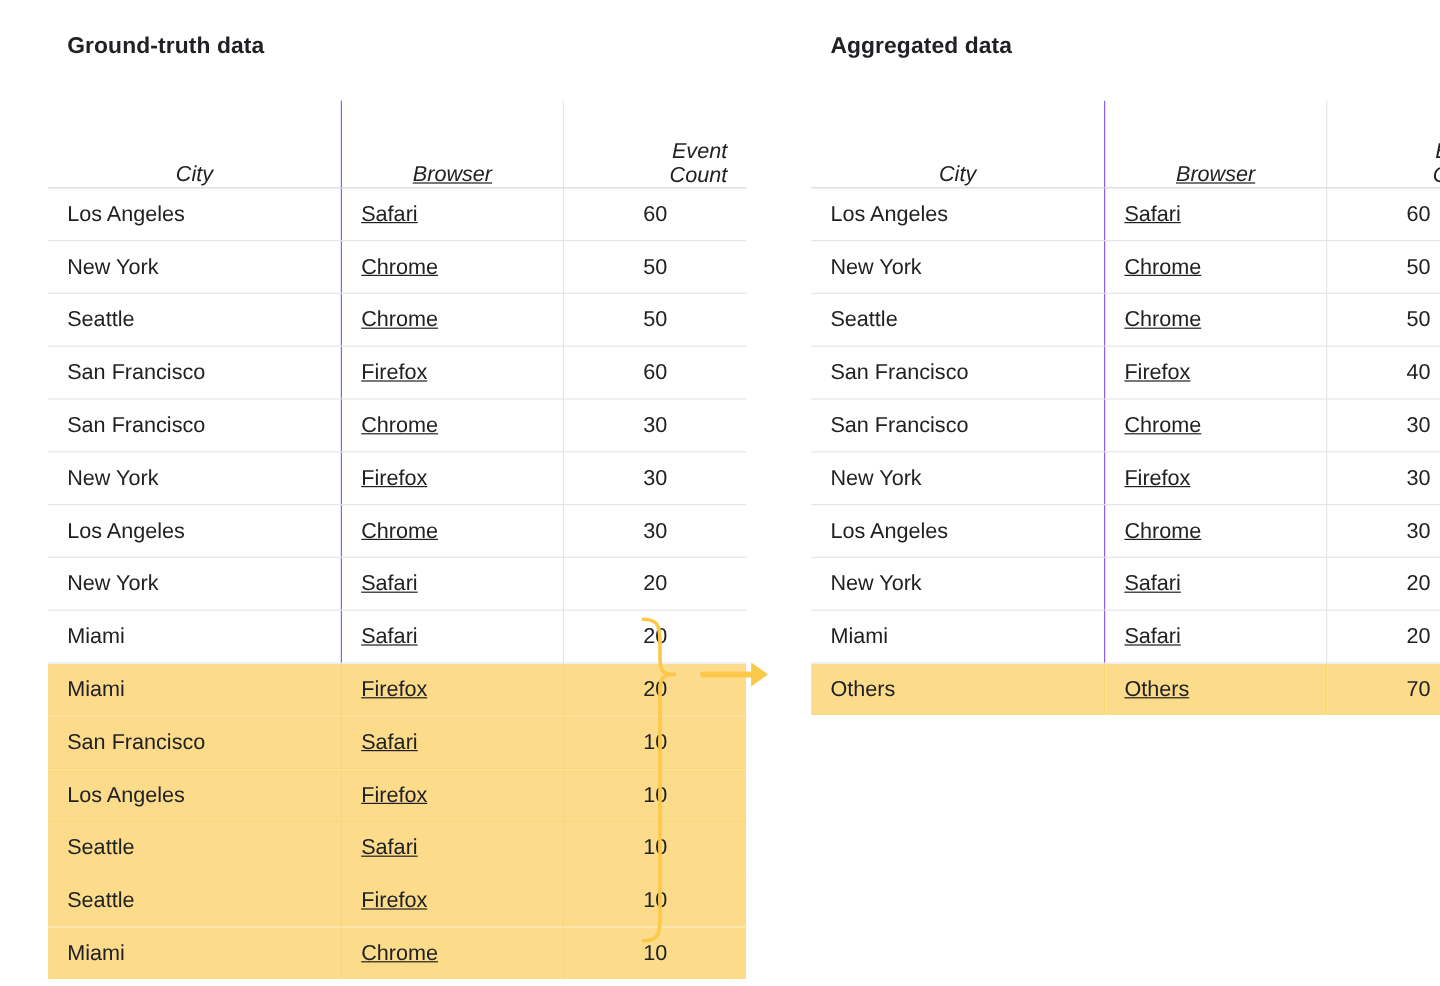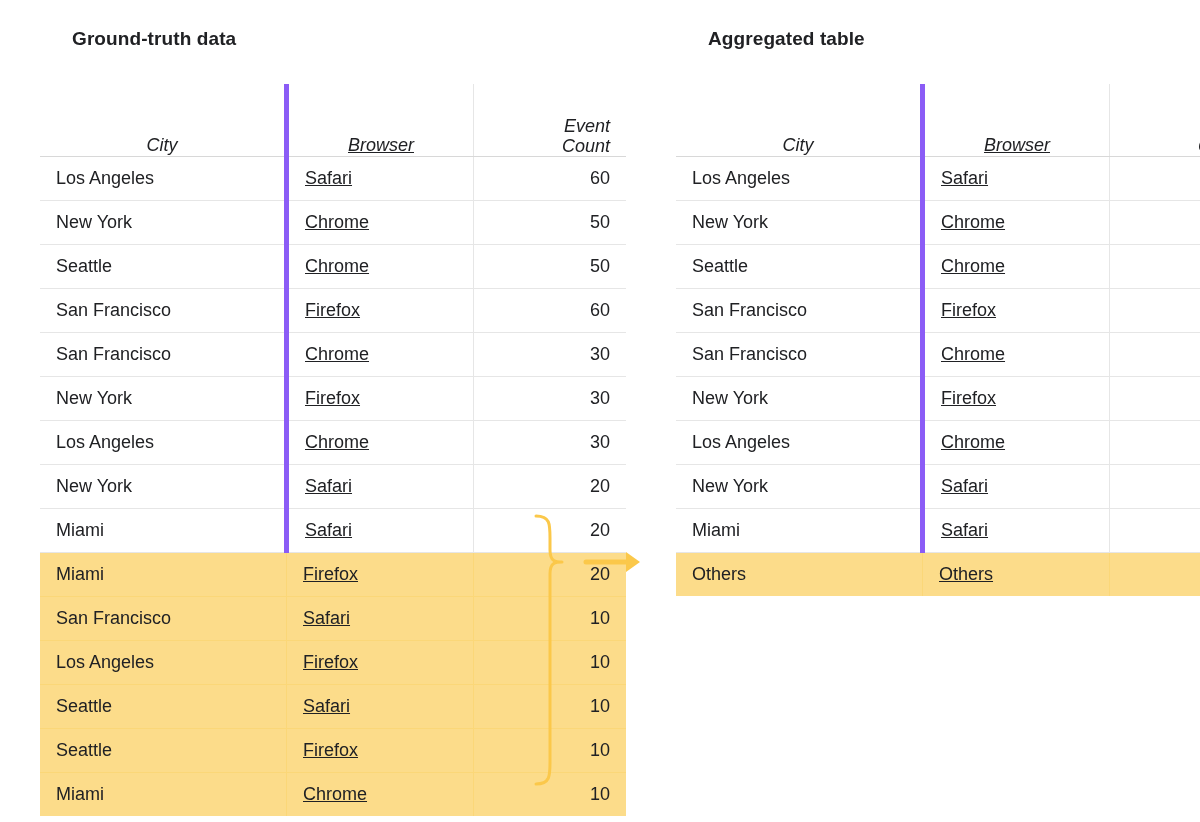--- a/index.html
+++ b/index.html
@@ -26,21 +26,21 @@
     position: absolute;
     top: 28px;
   }
   .panel-left { left: 40px; width: 500px; }
   .panel-right { left: 676px; width: 500px; }
 
   .panel-title {
     font-size: 19px;
     font-weight: bold;
     color: #202124;
-    margin: 0 0 34px 32px;
+    margin: 0 0 34px 16px;
     letter-spacing: 0.1px;
   }
 
   table.data-table {
     border-collapse: collapse;
     width: 484px;
     table-layout: fixed;
   }
   table.data-table th,
   table.data-table td {
@@ -58,24 +58,24 @@
     font-style: italic;
     vertical-align: bottom;
     height: 72px;
     padding-bottom: 0;
     border-bottom: 1px solid #d8d8d8;
   }
   .col-city   { width: 212px; }
   .col-browser{ width: 152px; text-decoration: underline; }
   .col-count  { width: 120px; }
 
-  th.col-city, td.col-city { border-right: 5px solid #8b5cf6; }
+  th.col-city, td.col-city { border-right: 1px solid #8b5cf6; }
   th.col-browser, td.col-browser { border-right: 1px solid #e6e6e6; }
 
-  .num { text-align: right; }
+  .num { text-align: center; }
   th.num {
     text-align: right;
     line-height: 1.12;
     white-space: normal;
   }
 
   tr.highlight td {
     background: #fcdc8a;
     border-bottom: 1px solid #fbd778;
   }
@@ -199,21 +199,21 @@
     <svg width="150" height="310" viewBox="0 0 150 310" fill="none" xmlns="http://www.w3.org/2000/svg">
       <path d="M2 6 C 16 6, 16 14, 16 28 L16 40 C16 52, 22 52, 28 52 C22 52, 16 52, 16 64 L16 252 C16 266, 16 274, 2 274" stroke="#fbc84a" stroke-width="3" fill="none" stroke-linecap="round" stroke-linejoin="round"></path>
       <g>
         <line x1="52" y1="52" x2="94" y2="52" stroke="#fbc84a" stroke-width="5" stroke-linecap="round"></line>
         <path d="M92 42 L106 52 L92 62 Z" fill="#fbc84a"></path>
       </g>
     </svg>
   </div>
 
   <div class="panel panel-right">
-    <div class="panel-title">Aggregated table</div>
+    <div class="panel-title">Aggregated data</div>
     <table class="data-table">
       <thead>
         <tr>
           <th class="col-city">City</th>
           <th class="col-browser">Browser</th>
           <th class="col-count num">
             <span>Event</span><br>
             <span>Count</span>
           </th>
         </tr>

